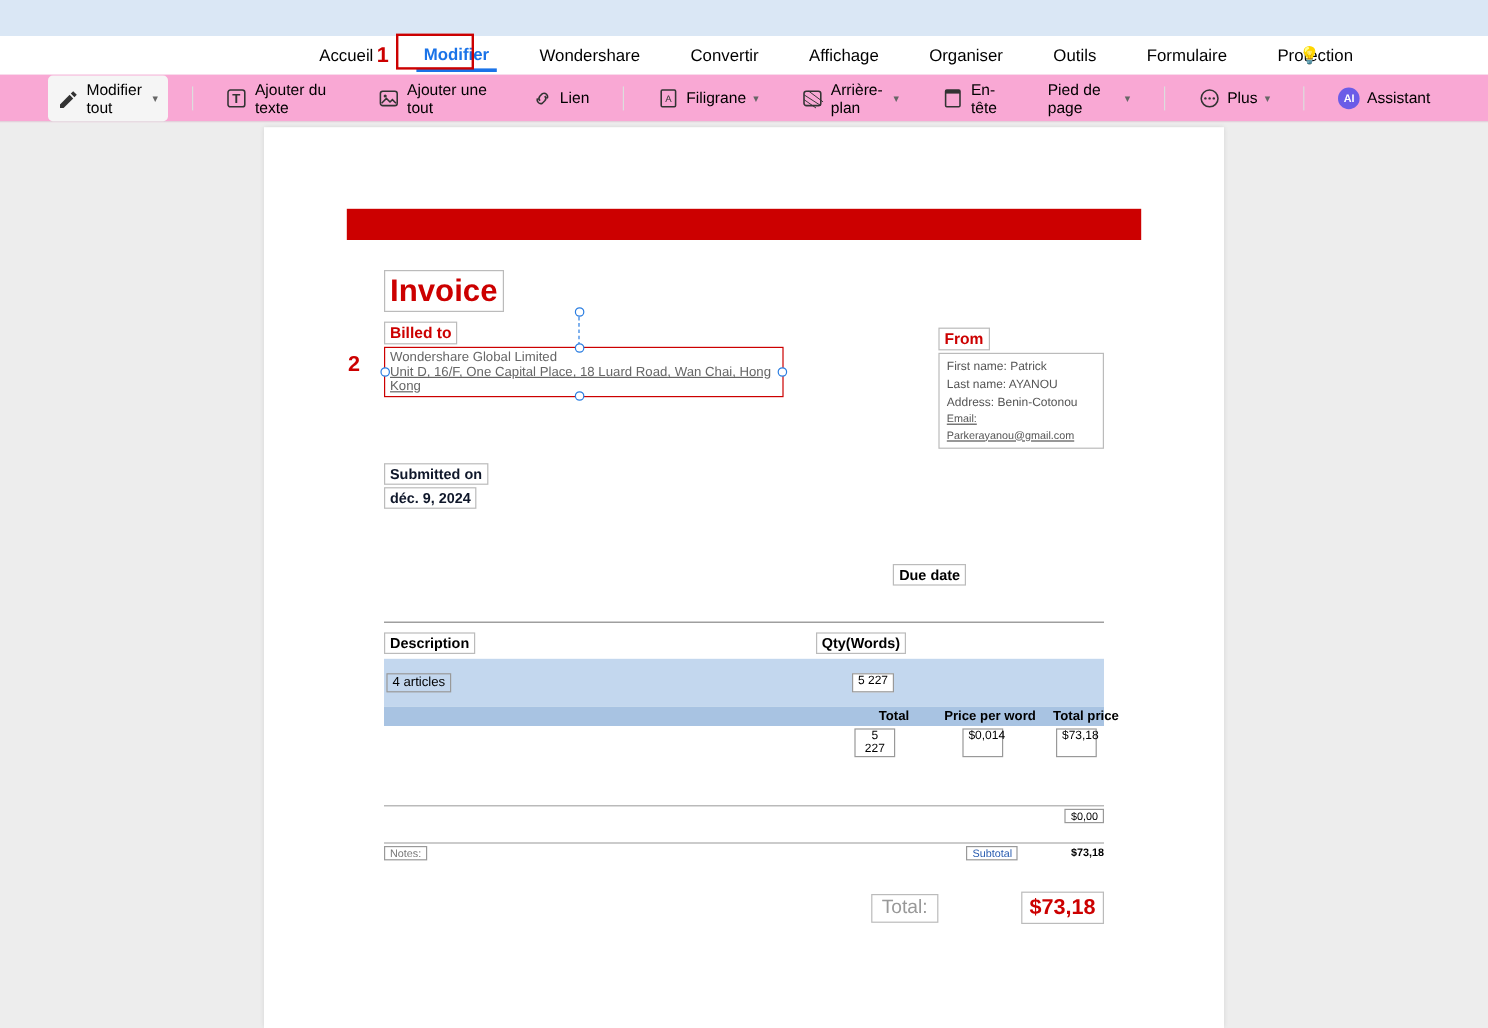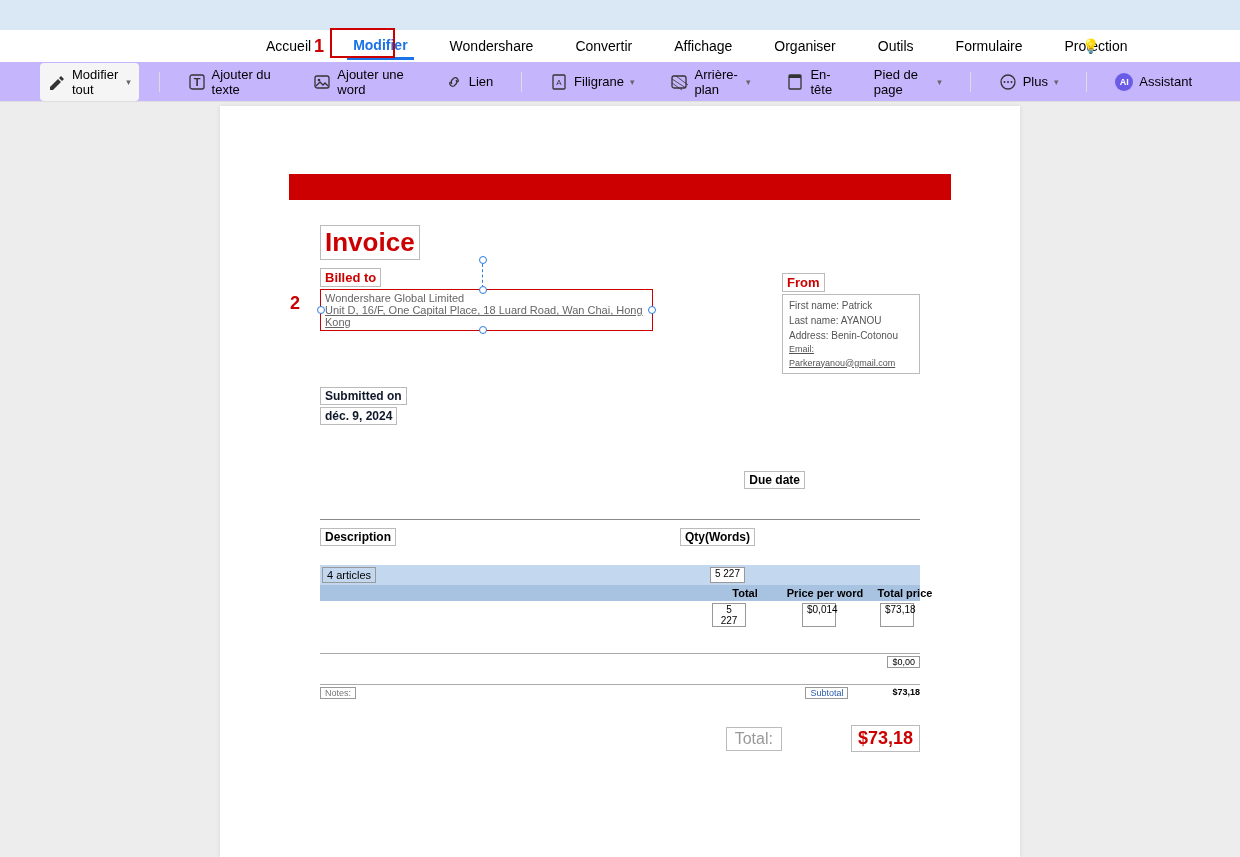--- a/index.html
+++ b/index.html
@@ -4,21 +4,21 @@
 <style>
 * { margin: 0; padding: 0; box-sizing: border-box; }
 body { font-family: Arial, sans-serif; background: #f0f0f0; overflow: hidden; }
 .top-banner { height: 30px; background: #dae7f5; }
 .menu-bar { height: 32px; background: #fff; display: flex; align-items: center; padding: 0 20px 0 260px; gap: 30px; font-size: 14px; position: relative; }
 .menu-item { cursor: pointer; padding: 4px 6px; }
 .menu-item.active { color: #1a73e8; font-weight: 600; border-bottom: 3px solid #1a73e8; }
 .annotation-box-1 { position: absolute; left: 330px; top: -2px; width: 65px; height: 30px; border: 2px solid #c00; pointer-events: none; }
 .annotation-num-1 { position: absolute; left: 314px; top: 6px; color: #c00; font-weight: bold; font-size: 18px; }
 .light-icon { position: absolute; right: 140px; top: 8px; color: #ccc; }
-.toolbar { height: 40px; background: #c4b5fd; border-bottom: 1px solid #ddd; display: flex; align-items: center; padding: 0 40px; gap: 20px; font-size: 13px; }
+.toolbar { height: 40px; background: #f9a8d4; border-bottom: 1px solid #ddd; display: flex; align-items: center; padding: 0 40px; gap: 20px; font-size: 13px; }
 .tool-btn { display: flex; align-items: center; gap: 6px; cursor: pointer; padding: 4px 8px; }
 .tool-btn.primary { background: #f5f5f5; border-radius: 4px; }
 .tool-sep { width: 1px; height: 20px; background: #ddd; }
 .tool-icon { width: 18px; height: 18px; display: inline-flex; align-items: center; justify-content: center; }
 .chevron { font-size: 9px; color: #666; }
 .ai-badge { width: 18px; height: 18px; background: #6b5ce7; border-radius: 50%; color: #fff; font-size: 9px; font-weight: bold; display: inline-flex; align-items: center; justify-content: center; }
 .workspace { height: calc(100vh - 102px); background: #ededed; display: flex; justify-content: center; overflow: auto; padding-top: 4px; }
 .page { width: 800px; background: #fff; box-shadow: 0 0 4px rgba(0,0,0,0.1); padding: 68px 0 80px; position: relative; }
 .red-bar { margin: 0 auto; width: 662px; height: 26px; background: #c00; }
 .doc-body { width: 600px; margin: 25px auto 0; position: relative; }
@@ -40,38 +40,38 @@
 .date-val { font-size: 11px; color: #c85a8f; margin-top: 2px; }
 .project-row { margin-top: 2px; display: flex; justify-content: space-between; align-items: flex-start; }
 .project-label { font-size: 12px; font-weight: bold; }
 .project-val { font-size: 11px; color: #555; margin-top: 2px; }
 .invoice-num { font-size: 12px; font-weight: bold; }
 .due-date { font-size: 12px; font-weight: bold; margin-top: 46px; display: flex; justify-content: flex-end; padding-right: 115px; }
 .table-area { margin-top: 30px; border-top: 1px solid #888; }
 .thead-row { display: flex; margin-top: 8px; }
 .thead-row .desc { font-size: 12px; font-weight: bold; }
 .thead-row .qty { font-size: 12px; font-weight: bold; margin-left: auto; margin-right: 165px; }
-.item-row { background: #c3d7ee; display: flex; margin-top: 19px; padding: 2px 0; }
+.item-row { background: #c3d7ee; display: flex; margin-top: 4px; padding: 12px 0; }
 .item-row .cell1 { font-size: 11px; border: 1px solid #999; padding: 1px 4px; background: #c3d7ee; margin-left: 2px; }
 .item-row .cell2 { font-size: 10px; border: 1px solid #999; padding: 0 4px; background: #fff; margin-left: auto; margin-right: 175px; }
 .subhead-row { background: #a8c3e2; display: flex; font-size: 11px; font-weight: bold; }
 .subhead-row .c { flex: none; text-align: center; padding: 2px 0; }
 .subhead-row .c1 { width: 390px; }
 .subhead-row .c2 { width: 70px; }
 .subhead-row .c3 { width: 90px; }
 .subhead-row .c4 { width: 70px; }
 .vals-row { display: flex; font-size: 10px; margin-top: 2px; }
 .vals-row .v { border: 1px solid #999; padding: 0 4px; text-align: center; background: #fff; }
 .vals-row .sp1 { width: 392px; }
 .vals-row .v1 { width: 34px; margin-left: 0; }
 .vals-row .sp2 { width: 56px; }
 .vals-row .v2 { width: 34px; }
 .vals-row .sp3 { width: 44px; }
 .vals-row .v3 { width: 34px; }
-.zero-row { display: flex; justify-content: flex-end; margin-top: 26px; border-top: 1px solid #aaa; padding-top: 2px; }
+.zero-row { display: flex; justify-content: flex-end; margin-top: 40px; border-top: 1px solid #aaa; padding-top: 2px; }
 .zero-row .v { border: 1px solid #999; font-size: 9px; padding: 0 4px; }
 .subtotal-row { display: flex; margin-top: 16px; border-top: 1px solid #aaa; padding-top: 2px; font-size: 9px; }
 .subtotal-row .notes { border: 1px solid #999; padding: 0 4px; color: #777; }
 .subtotal-row .sub-label { border: 1px solid #999; padding: 0 4px; color: #2a5db0; margin-left: auto; }
 .subtotal-row .sub-val { font-weight: bold; margin-left: 44px; }
 .total-row { display: flex; justify-content: flex-end; margin-top: 26px; align-items: center; gap: 69px; }
 .total-row .tlabel { border: 1px solid #bbb; font-size: 16px; color: #999; padding: 2px 8px; }
 .total-row .tval { border: 1px solid #bbb; font-size: 18px; font-weight: bold; color: #c00; padding: 2px 6px; }
 </style>
 </head>
@@ -115,21 +115,21 @@
     <span>Ajouter du texte</span>
   </div>
   <div class="tool-btn">
     <span class="tool-icon">
         <svg width="18" height="18" viewBox="0 0 18 18">
           <rect x="2" y="3" width="14" height="12" rx="2" fill="none" stroke="#333" stroke-width="1.3"></rect>
           <circle cx="6" cy="7" r="1.3" fill="#333"></circle>
           <path d="M3 13l4-4 3 3 2-2 3 3" fill="none" stroke="#333" stroke-width="1.3"></path>
         </svg>
       </span>
-    <span>Ajouter une word</span>
+    <span>Ajouter une tout</span>
   </div>
   <div class="tool-btn">
     <span class="tool-icon">
         <svg width="18" height="18" viewBox="0 0 18 18">
           <path d="M7 11a3 3 0 010-4l2-2a3 3 0 014 4M11 7a3 3 0 010 4l-2 2a3 3 0 01-4-4" fill="none" stroke="#333" stroke-width="1.3"></path>
         </svg>
       </span>
     <span>Lien</span>
   </div>
   <div class="tool-sep"></div>

